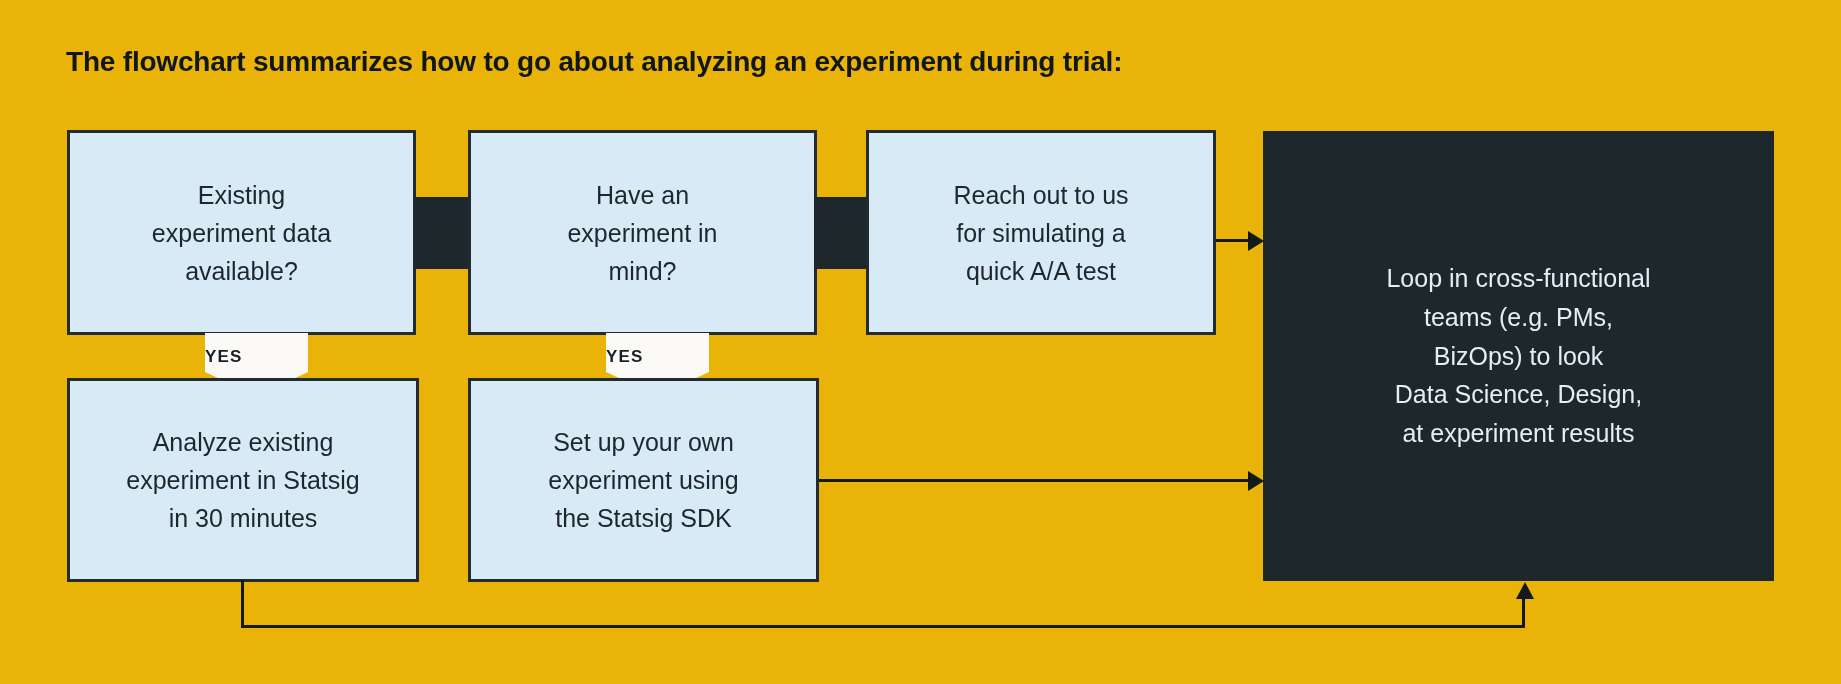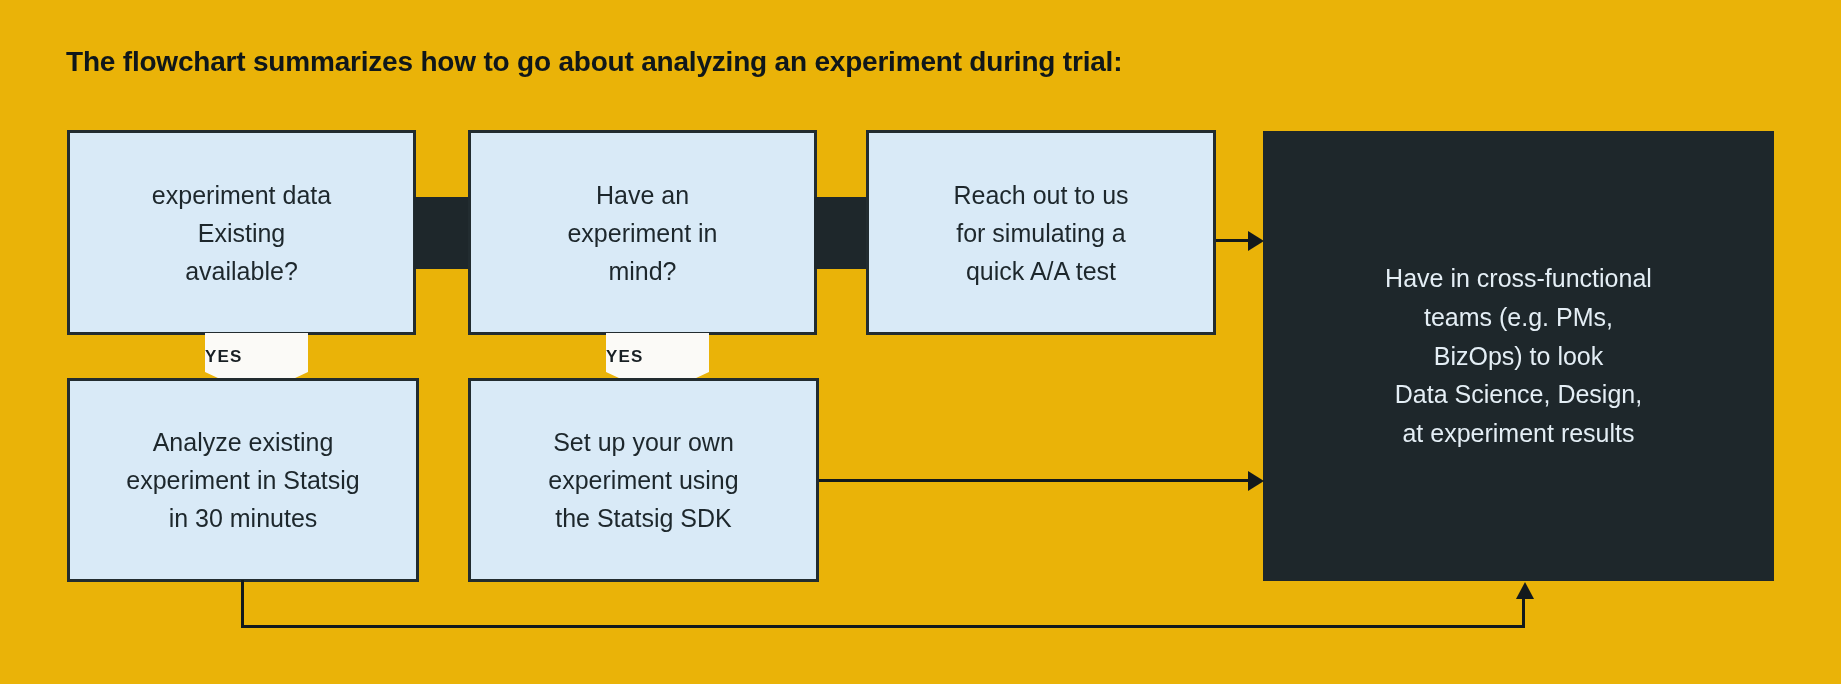--- a/index.html
+++ b/index.html
@@ -128,22 +128,22 @@
 </style>
 </head>
 <body>
 
 <div id="canvas">
 
   <div class="title">The flowchart summarizes how to go about analyzing an experiment during trial:</div>
 
   <div class="node" style="left:67px; top:130px; width:349px; height:205px;">
     <div class="lines">
+      <span>Existing</span>
       <span>experiment data</span>
-      <span>Existing</span>
       <span>available?</span>
     </div>
   </div>
 
   <div class="no-badge" style="left:414px; top:197px; width:82px; height:72px;">
     <span>NO</span>
   </div>
 
   <div class="node" style="left:468px; top:130px; width:349px; height:205px;">
     <div class="lines">
@@ -163,21 +163,21 @@
       <span>for simulating a</span>
       <span>quick A/A test</span>
     </div>
   </div>
 
   <div class="hline" style="left:1216px; top:239px; width:44px;"></div>
   <div class="arrow-right" style="left:1248px; top:231px;"></div>
 
   <div class="dark-node" style="left:1263px; top:131px; width:511px; height:450px;">
     <div class="lines">
-      <span>Have in cross-functional</span>
+      <span>Loop in cross-functional</span>
       <span>teams (e.g. PMs,</span>
       <span>BizOps) to look</span>
       <span>Data Science, Design,</span>
       <span>at experiment results</span>
     </div>
   </div>
 
   <div class="yes-badge" style="left:205px; top:333px; width:103px; height:63px;">
     <span>YES</span>
   </div>

